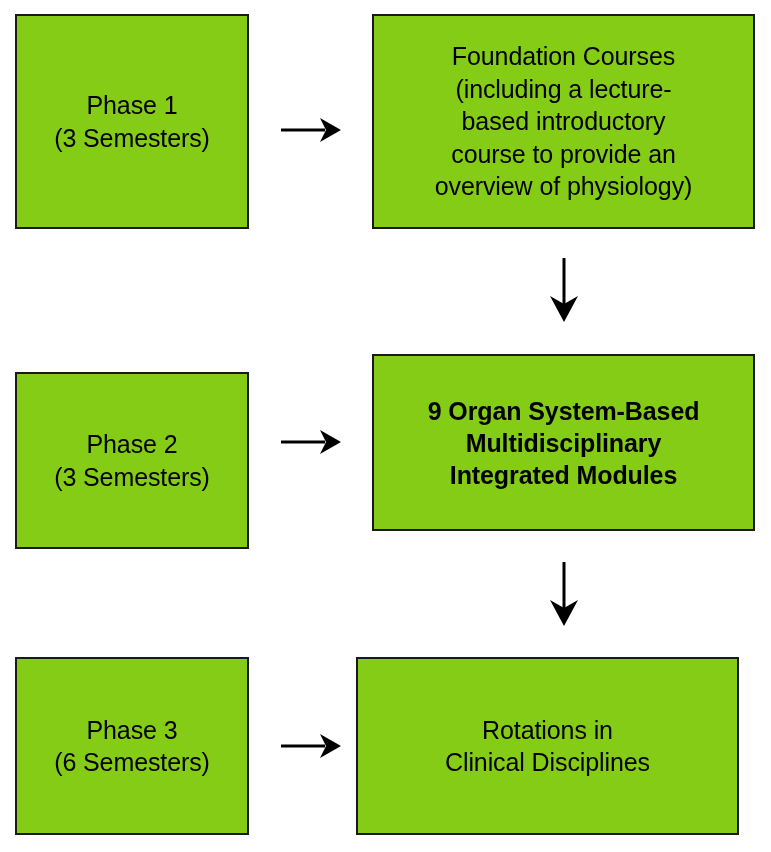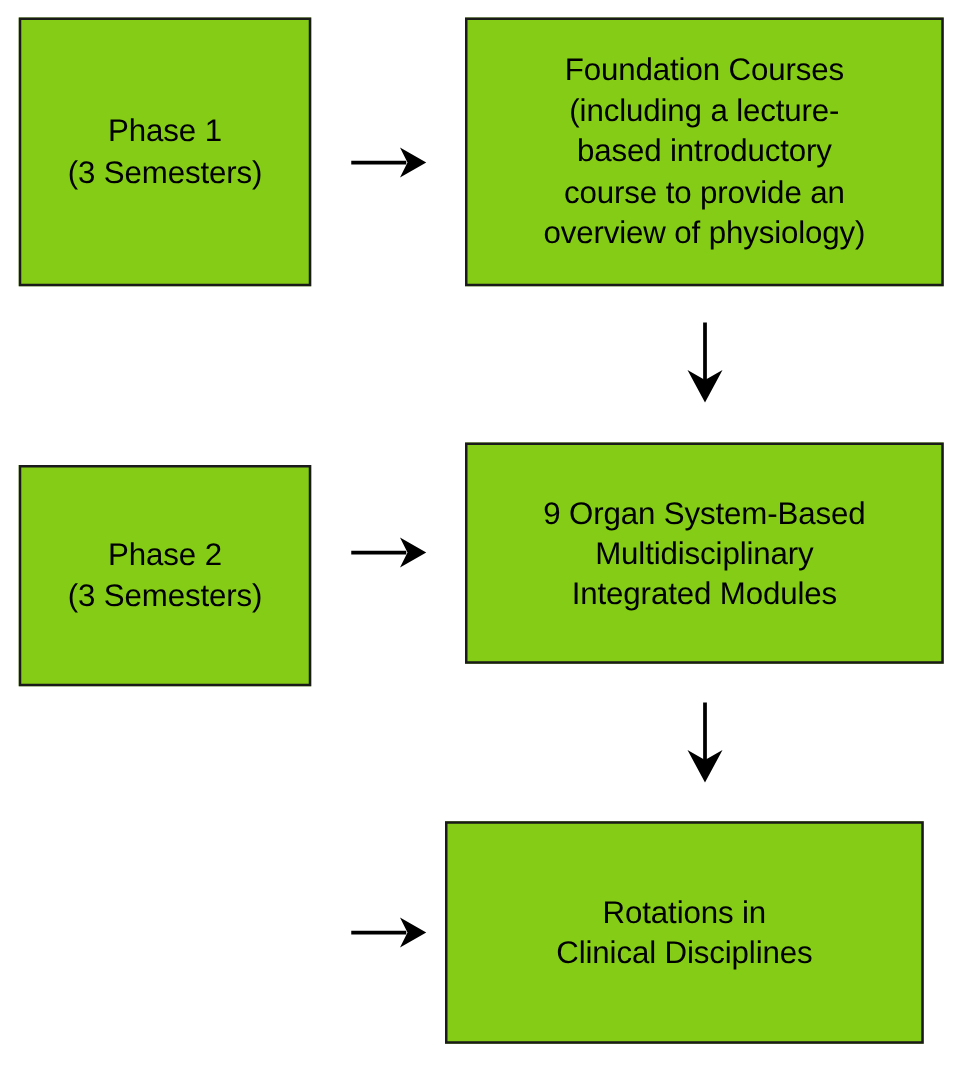--- a/index.html
+++ b/index.html
@@ -34,20 +34,21 @@
     width: 100%;
     text-align: center;
     font-size: 25px;
     line-height: 1.30;
     letter-spacing: -0.1px;
     white-space: pre-line;
     color: #000000;
   }
   .node-text.compact {
     line-height: 1.28;
+    font-weight: bold;
   }
   
   #box-phase1      { left: 15px;  top: 14px;  width: 234px; height: 215px; }
   #box-foundation  { left: 372px; top: 14px;  width: 383px; height: 215px; }
   
   #box-phase2      { left: 15px;  top: 372px; width: 234px; height: 177px; }
   #box-modules     { left: 372px; top: 354px; width: 383px; height: 177px; }
   
   #box-phase3      { left: 15px;  top: 657px; width: 234px; height: 178px; }
   #box-rotations   { left: 356px; top: 657px; width: 383px; height: 178px; }
@@ -117,20 +118,24 @@
 Integrated Modules</span>
   </div>
 
   <div class="arrow" id="arrow-v-2">
     <svg width="44" height="66" viewBox="0 0 44 66" aria-hidden="true">
       <line x1="22" y1="0" x2="22" y2="46" stroke="#000000" stroke-width="3"></line>
       <path d="M 8 38 L 22 64 L 36 38 L 22 46 Z" fill="#000000"></path>
     </svg>
   </div>
 
+  <div class="node-box" id="box-phase3">
+    <span class="node-text">Phase 3
+(6 Semesters)</span>
+  </div>
 
   <div class="arrow" id="arrow-h-3">
     <svg width="62" height="44" viewBox="0 0 62 44" aria-hidden="true">
       <line x1="0" y1="22" x2="44" y2="22" stroke="#000000" stroke-width="3"></line>
       <path d="M 39 10 L 60 22 L 39 34 L 45 22 Z" fill="#000000"></path>
     </svg>
   </div>
 
   <div class="node-box" id="box-rotations">
     <span class="node-text">Rotations in

